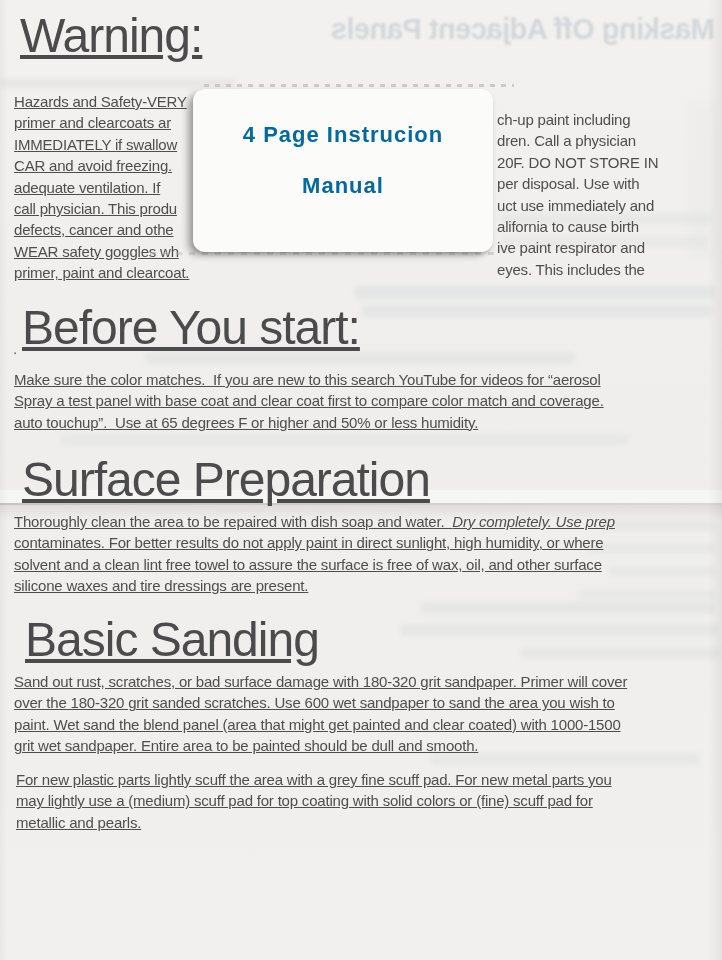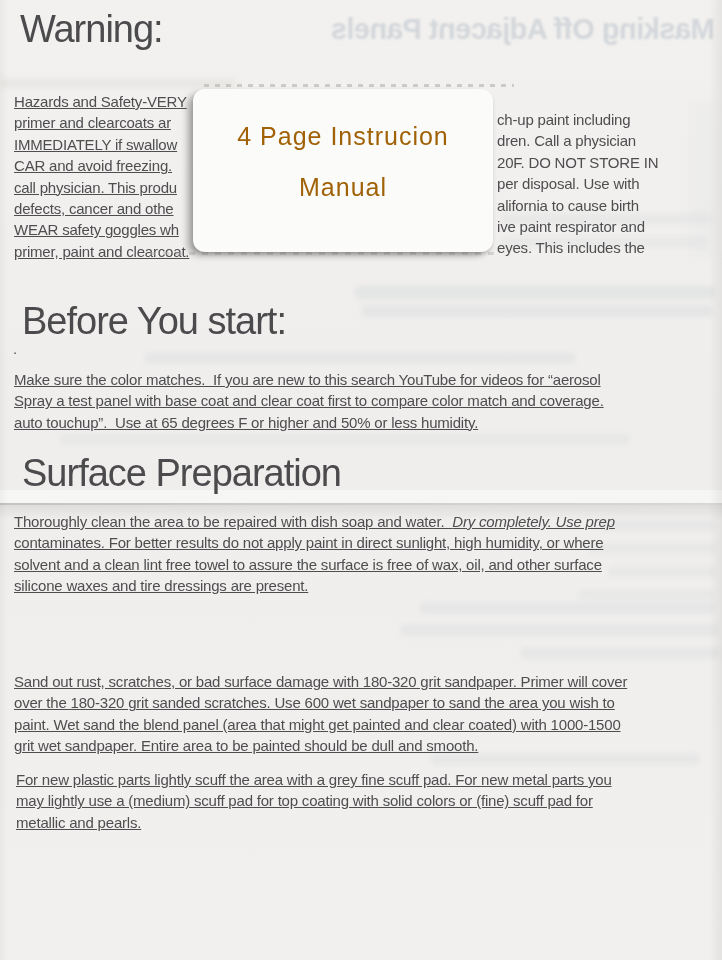--- a/index.html
+++ b/index.html
@@ -3,22 +3,22 @@
 <meta charset="utf-8">
 <style>
   html,body { margin:0; padding:0; background:#888; }
   .page {
     position:relative; width:722px; height:960px; overflow:hidden;
     background:linear-gradient(180deg,#f2f1ef 0%,#efeeec 45%,#f1f0ee 100%);
     font-family:"Liberation Sans", sans-serif; color:#4e4e50;
   }
   
   .h1 {
-    position:absolute; font-size:38px; font-weight:400; letter-spacing:-1px;
-    color:#4b4b4d; white-space:pre; line-height:1.15;
+    position:absolute; font-size:48px; font-weight:400; letter-spacing:-1px;
+    color:#4b4b4d; white-space:pre; line-height:1.15;text-decoration:underline;
   }
   
   .para { position:absolute; font-size:15px; letter-spacing:-0.2px; color:#4e4e50; }
   .tline { position:relative; height:21.4px; line-height:21.4px; white-space:pre;text-decoration:underline; }
   .rfrag { position:absolute; left:483px; top:18px; }
   .stray-dot { position:absolute; font-size:15px; color:#55555a; }
   
   .ghost-heading {
     position:absolute; transform:scaleX(-1); color:#d3d6da; font-size:29px;
     font-weight:700; letter-spacing:-0.5px; filter:blur(1.2px); white-space:pre;
@@ -32,22 +32,22 @@
   .serration-bottom {
     position:absolute; top:252px; left:150px; width:348px; height:3px; opacity:.45;
     background:repeating-linear-gradient(90deg,#b5b3b0 0 6px, rgba(255,255,255,0) 6px 13px);
   }
   .sticker {
     position:absolute; left:193px; top:89px; width:300px; height:163px;
     background:#fbfbfa; border-radius:12px; z-index:5;
     box-shadow:-6px 4px 7px -1px rgba(70,68,66,0.45), 0 3px 4px -1px rgba(90,88,86,0.3);
     text-align:center;
   }
-  .sticker-line { position:absolute; left:0; width:100%; font-size:25px; font-weight:400;
-    letter-spacing:1px; color:#a16207; white-space:pre; }
+  .sticker-line { position:absolute; left:0; width:100%; font-size:22px; font-weight:700;
+    letter-spacing:1px; color:#0369a1; white-space:pre; }
   .sticker-line.l1 { top:33px; }
   .sticker-line.l2 { top:84px; }
   
   .sheet-highlight { position:absolute; left:0; top:490px; width:722px; height:13px;
     background:rgba(255,255,255,0.45); }
   .sheet-edge { position:absolute; left:0; top:503px; width:722px; height:2px;
     background:linear-gradient(90deg, rgba(140,138,135,.42), rgba(140,138,135,.22)); filter:blur(.4px); }
   .sheet-shadow { position:absolute; left:0; top:505px; width:722px; height:15px;
     background:linear-gradient(180deg, rgba(100,98,95,.12), rgba(100,98,95,0)); }
   .crease-top { position:absolute; left:0; top:79px; width:235px; height:9px;
@@ -85,20 +85,21 @@
   <div class="sheet-highlight"></div>
   <div class="sheet-edge"></div>
   <div class="sheet-shadow"></div>
 
   <div class="h1" style="left:20px; top:8px;">Warning:</div>
   <div class="para" style="left:14px; top:91px; width:700px;">
       <div class="tline"><span>Hazards and Safety-VERY</span><span class="rfrag">ch-up paint including</span></div>
       <div class="tline"><span>primer and clearcoats ar</span><span class="rfrag">dren. Call a physician</span></div>
       <div class="tline"><span>IMMEDIATELY if swallow</span><span class="rfrag">20F. DO NOT STORE IN</span></div>
       <div class="tline"><span>CAR and avoid freezing.</span><span class="rfrag">per disposal. Use with</span></div>
+      <div class="tline"><span>adequate ventilation. If</span><span class="rfrag">uct use immediately and</span></div>
       <div class="tline"><span>call physician. This produ</span><span class="rfrag">alifornia to cause birth</span></div>
       <div class="tline"><span>defects, cancer and othe</span><span class="rfrag">ive paint respirator and</span></div>
       <div class="tline"><span>WEAR safety goggles wh</span><span class="rfrag">eyes. This includes the</span></div>
       <div class="tline"><span>primer, paint and clearcoat.</span></div>
     </div>
 
   <div class="h1" style="left:22px; top:300px;">Before You start:</div>
   <div class="stray-dot" style="left:13px; top:340px;">.</div>
   <div class="para" style="left:14px; top:369px; width:700px;">
       <div class="tline">Make sure the color matches.  If you are new to this search YouTube for videos for “aerosol</div>
@@ -109,20 +110,21 @@
   <div class="h1" style="left:22px; top:452px;">Surface Preparation</div>
   <div class="para" style="left:14px; top:511px; width:700px;">
     <div class="tline"><span>Thoroughly clean the area to be repaired with dish soap and water.  </span><em>Dry completely. Use prep</em></div>
     <div>
         <div class="tline">contaminates. For better results do not apply paint in direct sunlight, high humidity, or where</div>
         <div class="tline">solvent and a clean lint free towel to assure the surface is free of wax, oil, and other surface</div>
         <div class="tline">silicone waxes and tire dressings are present.</div>
       </div>
   </div>
 
+  <div class="h1" style="left:25px; top:612px;">Basic Sanding</div>
   <div class="para" style="left:14px; top:671px; width:700px;">
       <div class="tline">Sand out rust, scratches, or bad surface damage with 180-320 grit sandpaper. Primer will cover</div>
       <div class="tline">over the 180-320 grit sanded scratches. Use 600 wet sandpaper to sand the area you wish to</div>
       <div class="tline">paint. Wet sand the blend panel (area that might get painted and clear coated) with 1000-1500</div>
       <div class="tline">grit wet sandpaper. Entire area to be painted should be dull and smooth.</div>
     </div>
   <div class="para" style="left:16px; top:769px; width:700px;">
       <div class="tline">For new plastic parts lightly scuff the area with a grey fine scuff pad. For new metal parts you</div>
       <div class="tline">may lightly use a (medium) scuff pad for top coating with solid colors or (fine) scuff pad for</div>
       <div class="tline">metallic and pearls.</div>

